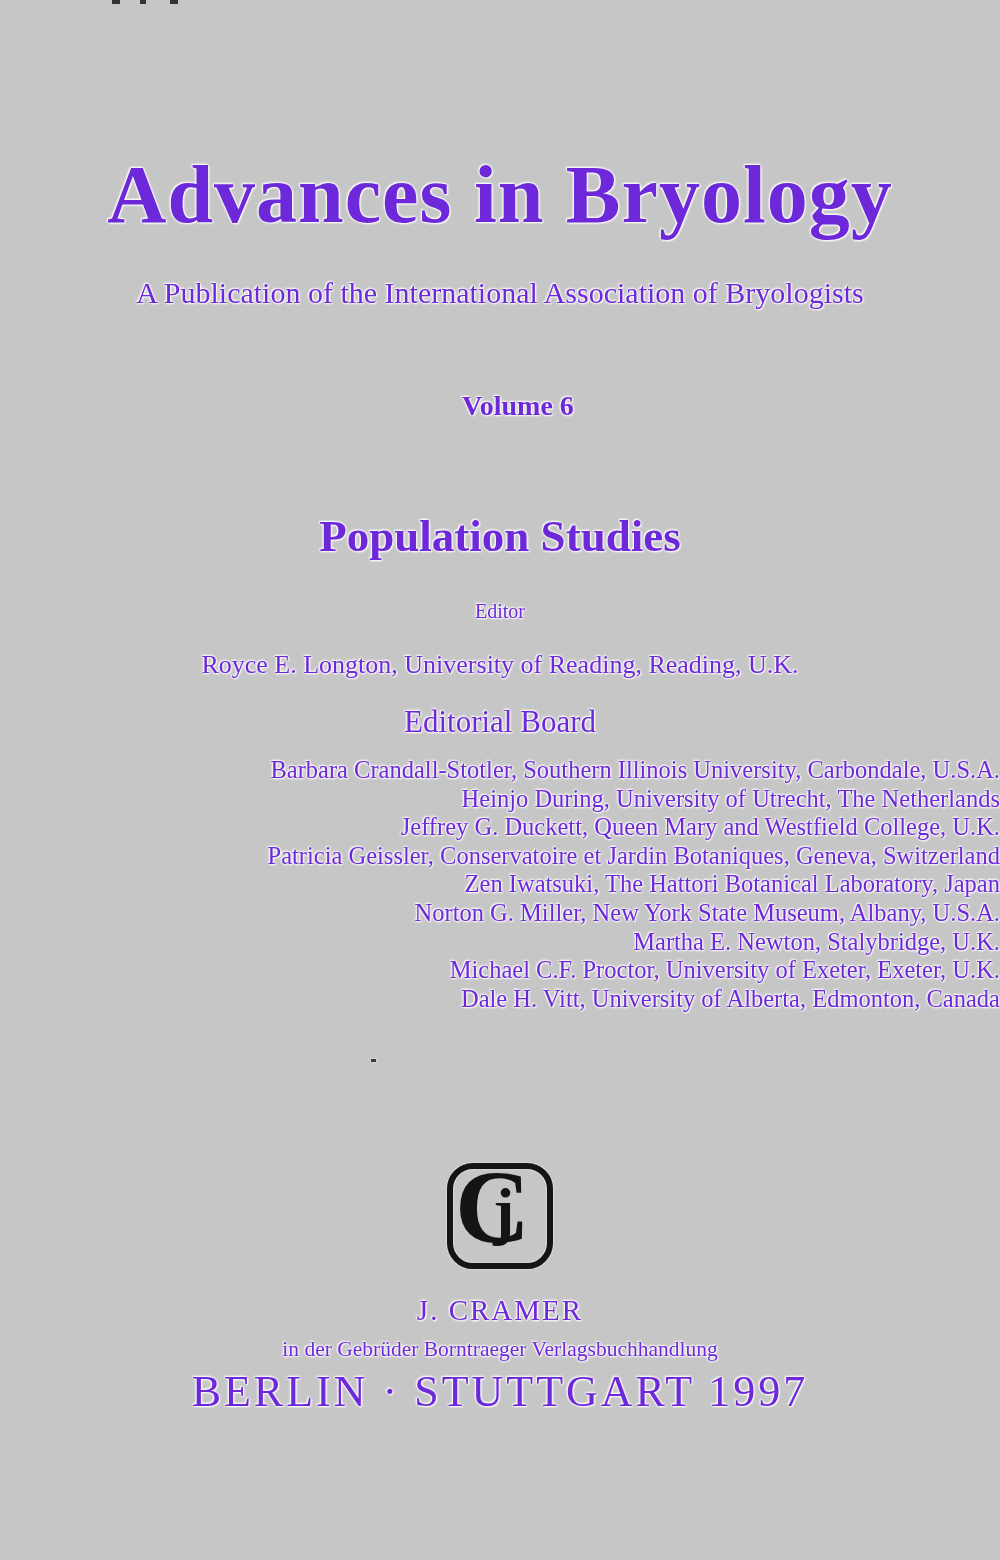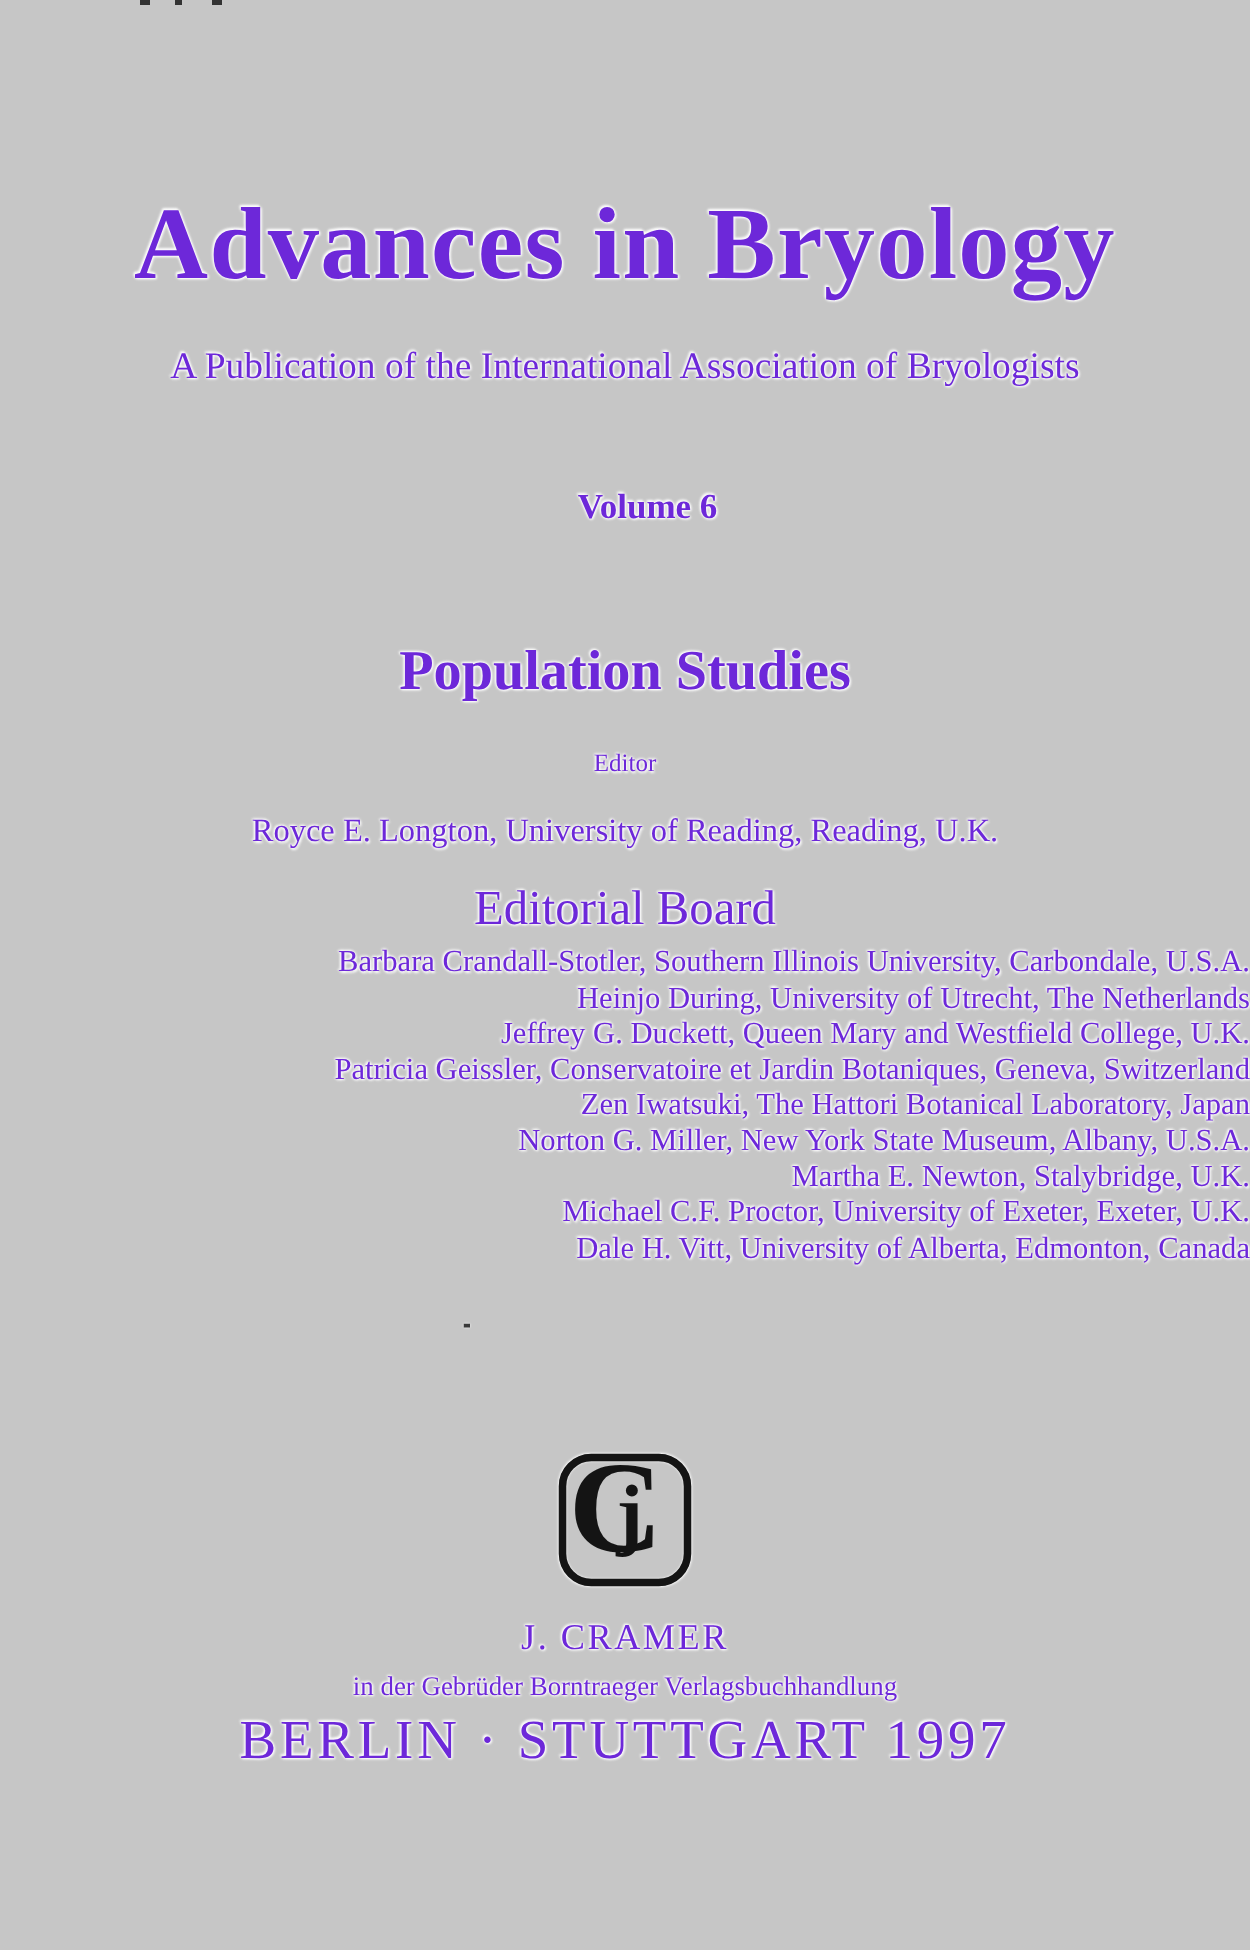--- a/index.html
+++ b/index.html
@@ -60,21 +60,21 @@
   .editor-heading {
     top: 600px;
     font-size: 20px;
   }
   .editor-line {
     top: 650px;
     font-size: 26px;
   }
   .board-heading {
     top: 704px;
-    font-size: 39px;
+    font-size: 31px;
   }
   .board-list {
     position: absolute;
     top: 756px;
     left: 0;
     width: 100%;
     text-align: right;
   }
   .board-line {
     font-size: 24.5px;

